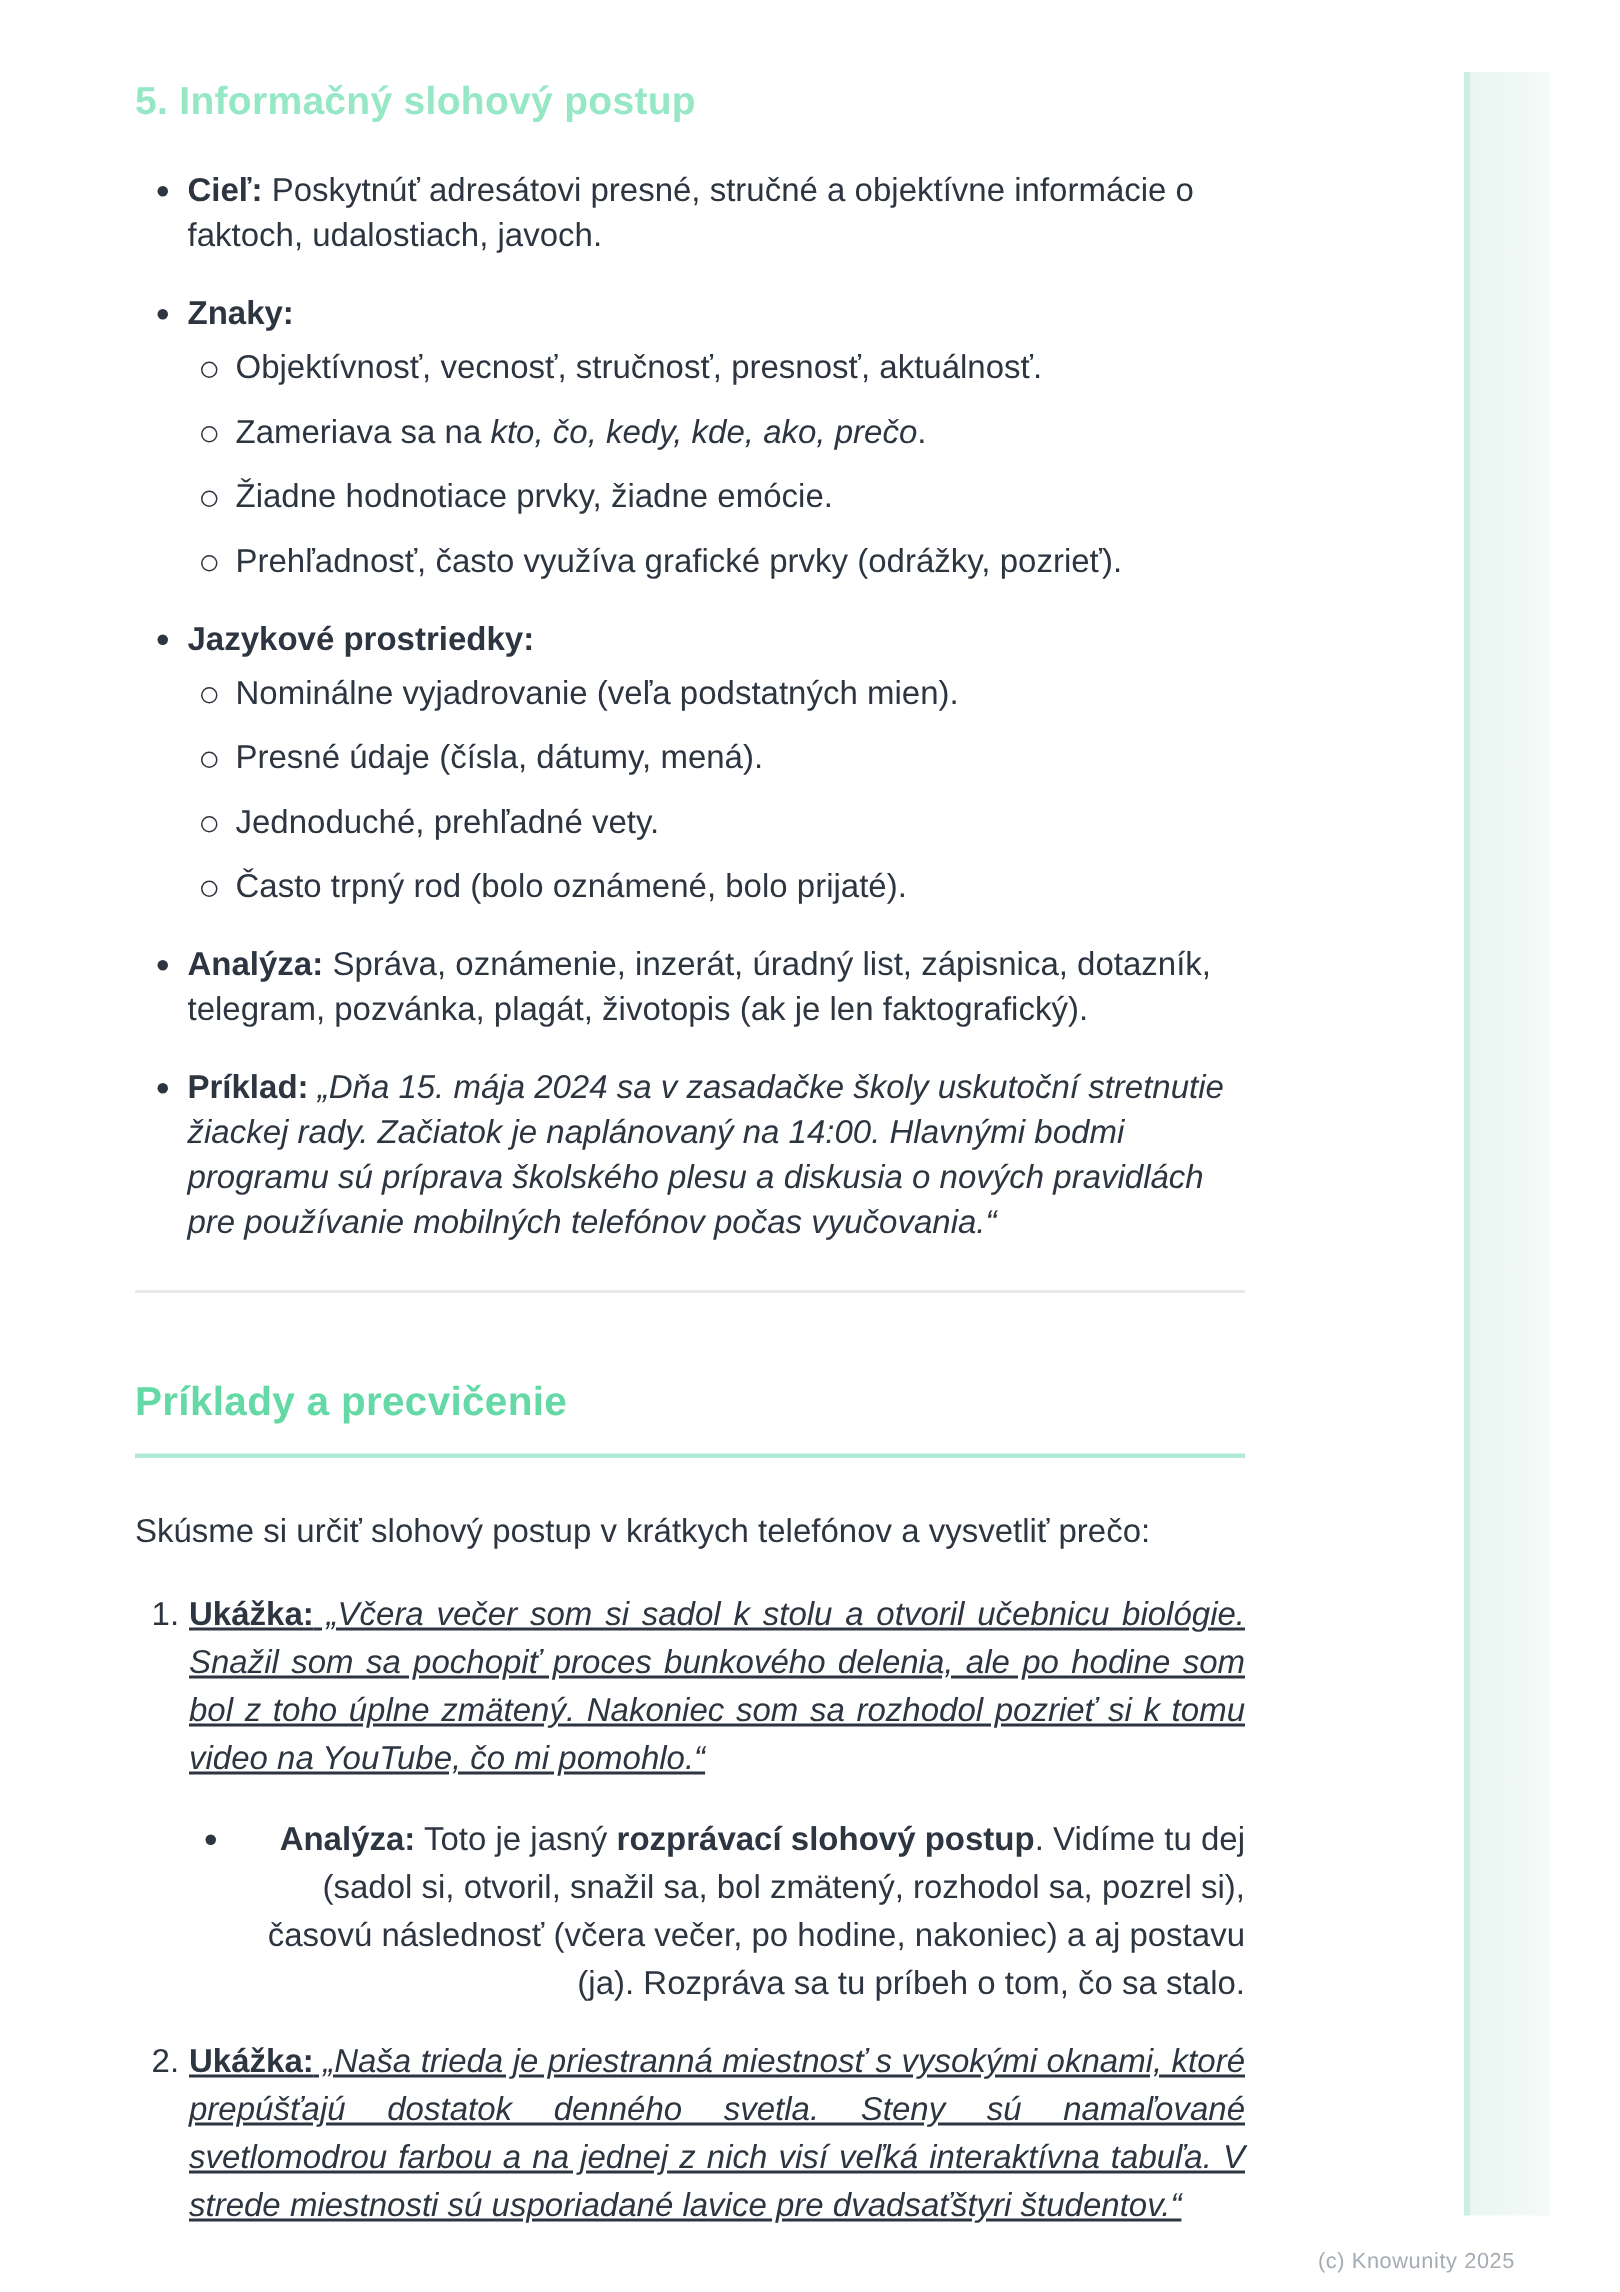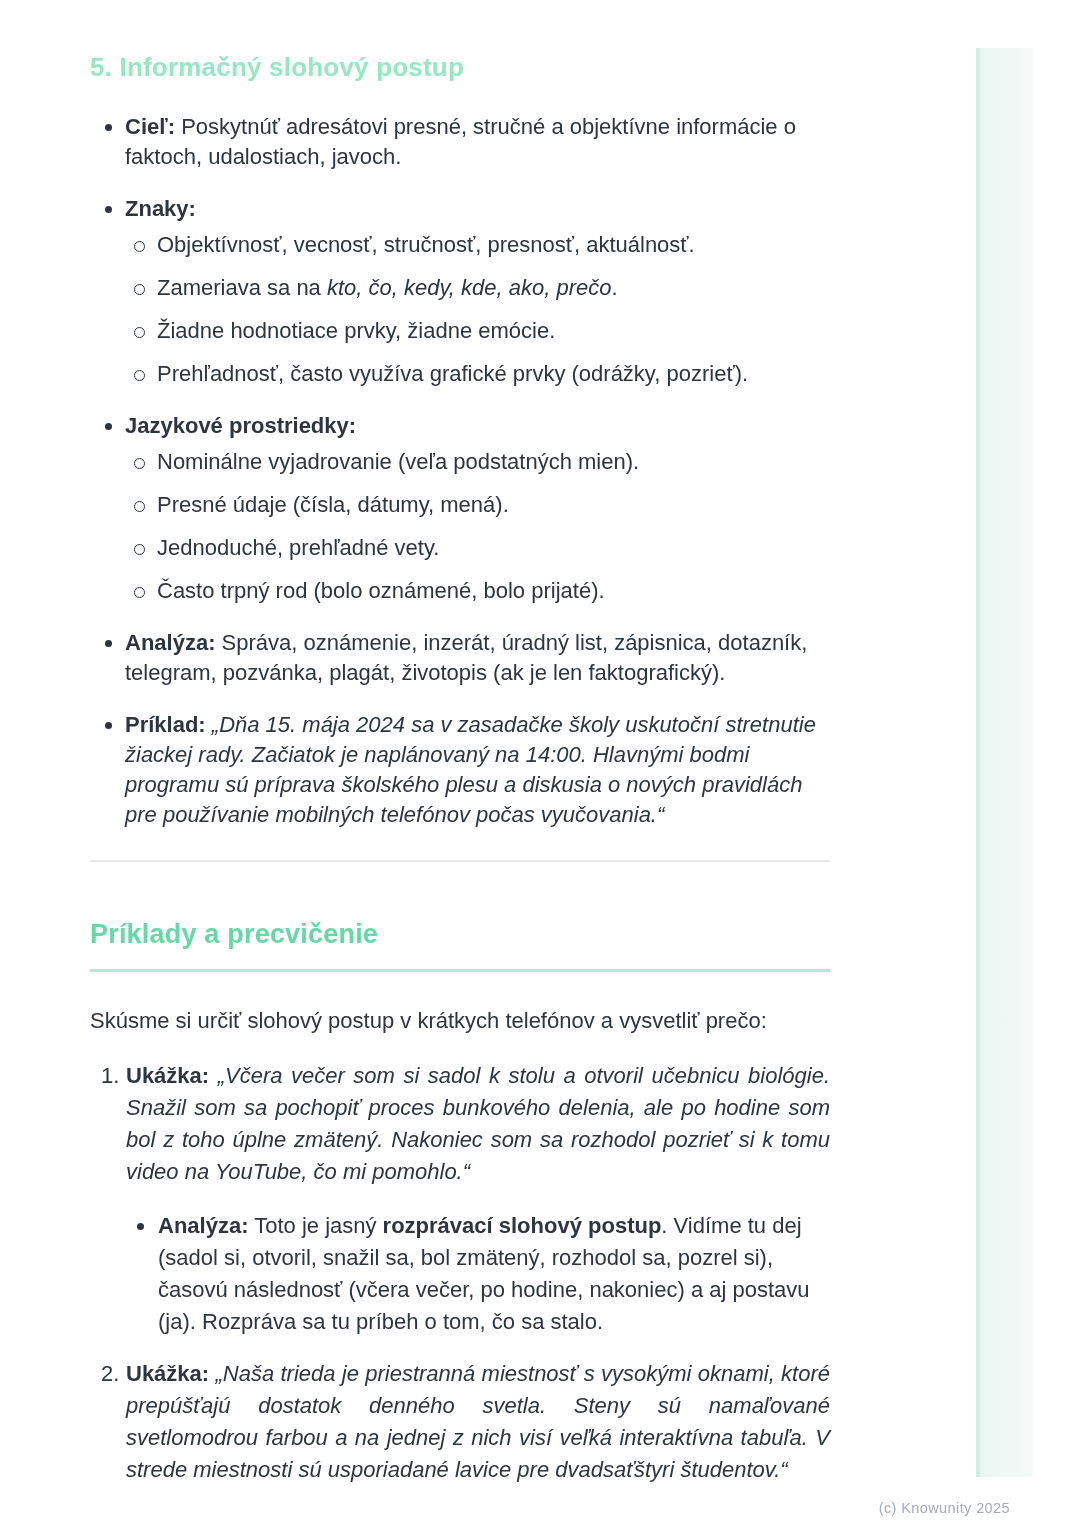--- a/index.html
+++ b/index.html
@@ -130,23 +130,23 @@
     padding-left: 36px;
     margin-bottom: 20px;
     line-height: 32px;
   }
   ol.olist > li::before {
     content: counter(ex) ".";
     position: absolute;
     left: 11px; top: 0;
     line-height: 32px;
   }
-  .quote-par { text-align: justify; }
-  
-  ul.analysis { list-style: none; margin: 22px 0 0 0; padding: 0; }
+  .quote-par { text-align: justify; text-decoration: underline; }
+  
+  ul.analysis { list-style: none; margin: 22px 0 0 0; padding: 0; text-align: right; }
   ul.analysis > li {
     position: relative;
     padding-left: 32px;
     line-height: 32px;
   }
   ul.analysis > li::before {
     content: "";
     position: absolute;
     left: 11px; top: 13px;
     width: 7px; height: 7px;

